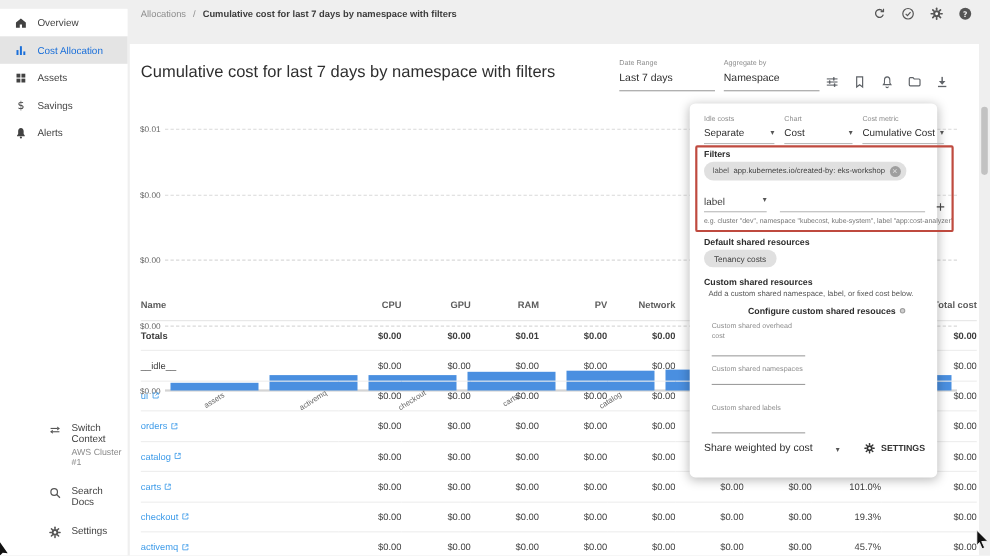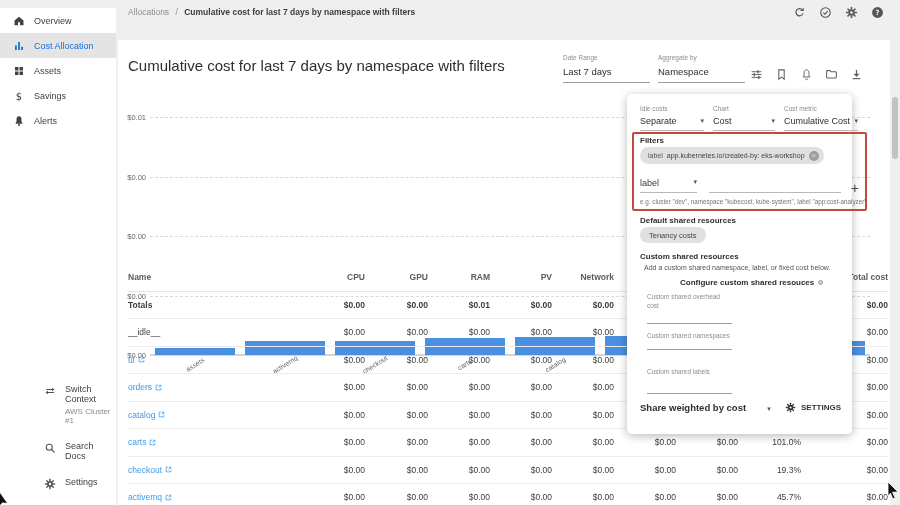--- a/index.html
+++ b/index.html
@@ -97,21 +97,21 @@
   #p-custom-desc { position:absolute; left:17px; top:170px; font-size:7px; color:#555; }
   #p-configure { position:absolute; left:13px; top:184px; display:flex; align-items:center; gap:4px;margin-left:40px; }
   #p-configure .dot { width:5px; height:5px; border:1px solid #9e9e9e; border-radius:50%; background:#cfcfcf; }
   .p-input { position:absolute; left:20px; width:85px; }
   .p-input .f-label { font-size:6.5px; color:#8d8d8d; line-height:1.35; }
   .p-input .p-line { background:#9e9e9e; }
   #p-input-0 { top:199px; } #p-input-0 .p-line { margin-top:12px; }
   #p-input-1 { top:238px; } #p-input-1 .p-line { margin-top:8px; }
   #p-input-2 { top:274px; } #p-input-2 .p-line { margin-top:16px; }
   .p-bottom { position:absolute; left:13px; right:11px; top:308px; display:flex; justify-content:space-between; align-items:center; }
-  .share-weighted { font-size:9.5px; color:#2e2e2e; display:flex; align-items:flex-end; gap:21px; cursor:pointer;font-weight:bold; }
+  .share-weighted { font-size:9.5px; color:#2e2e2e; display:flex; align-items:flex-end; gap:21px; cursor:pointer; }
   .settings-btn { display:flex; align-items:center; gap:5px; font-size:8px; font-weight:bold; color:#333; cursor:pointer; }
   .settings-btn .icn { width:11px; height:11px; color:#333; }
   .settings-btn svg { width:11px; height:11px; }
 
   
   .scroll-thumb { position:absolute; right:2px; top:97px; width:6px; height:62px; background:#c2c2c2; border-radius:3px; z-index:8; cursor:pointer; }
   .cursor-br { position:absolute; right:0px; top:481px; z-index:9; }
   .cursor-bl { position:absolute; left:0; top:491px; z-index:9; }
   .icn { display:inline-flex; }
 </style>

